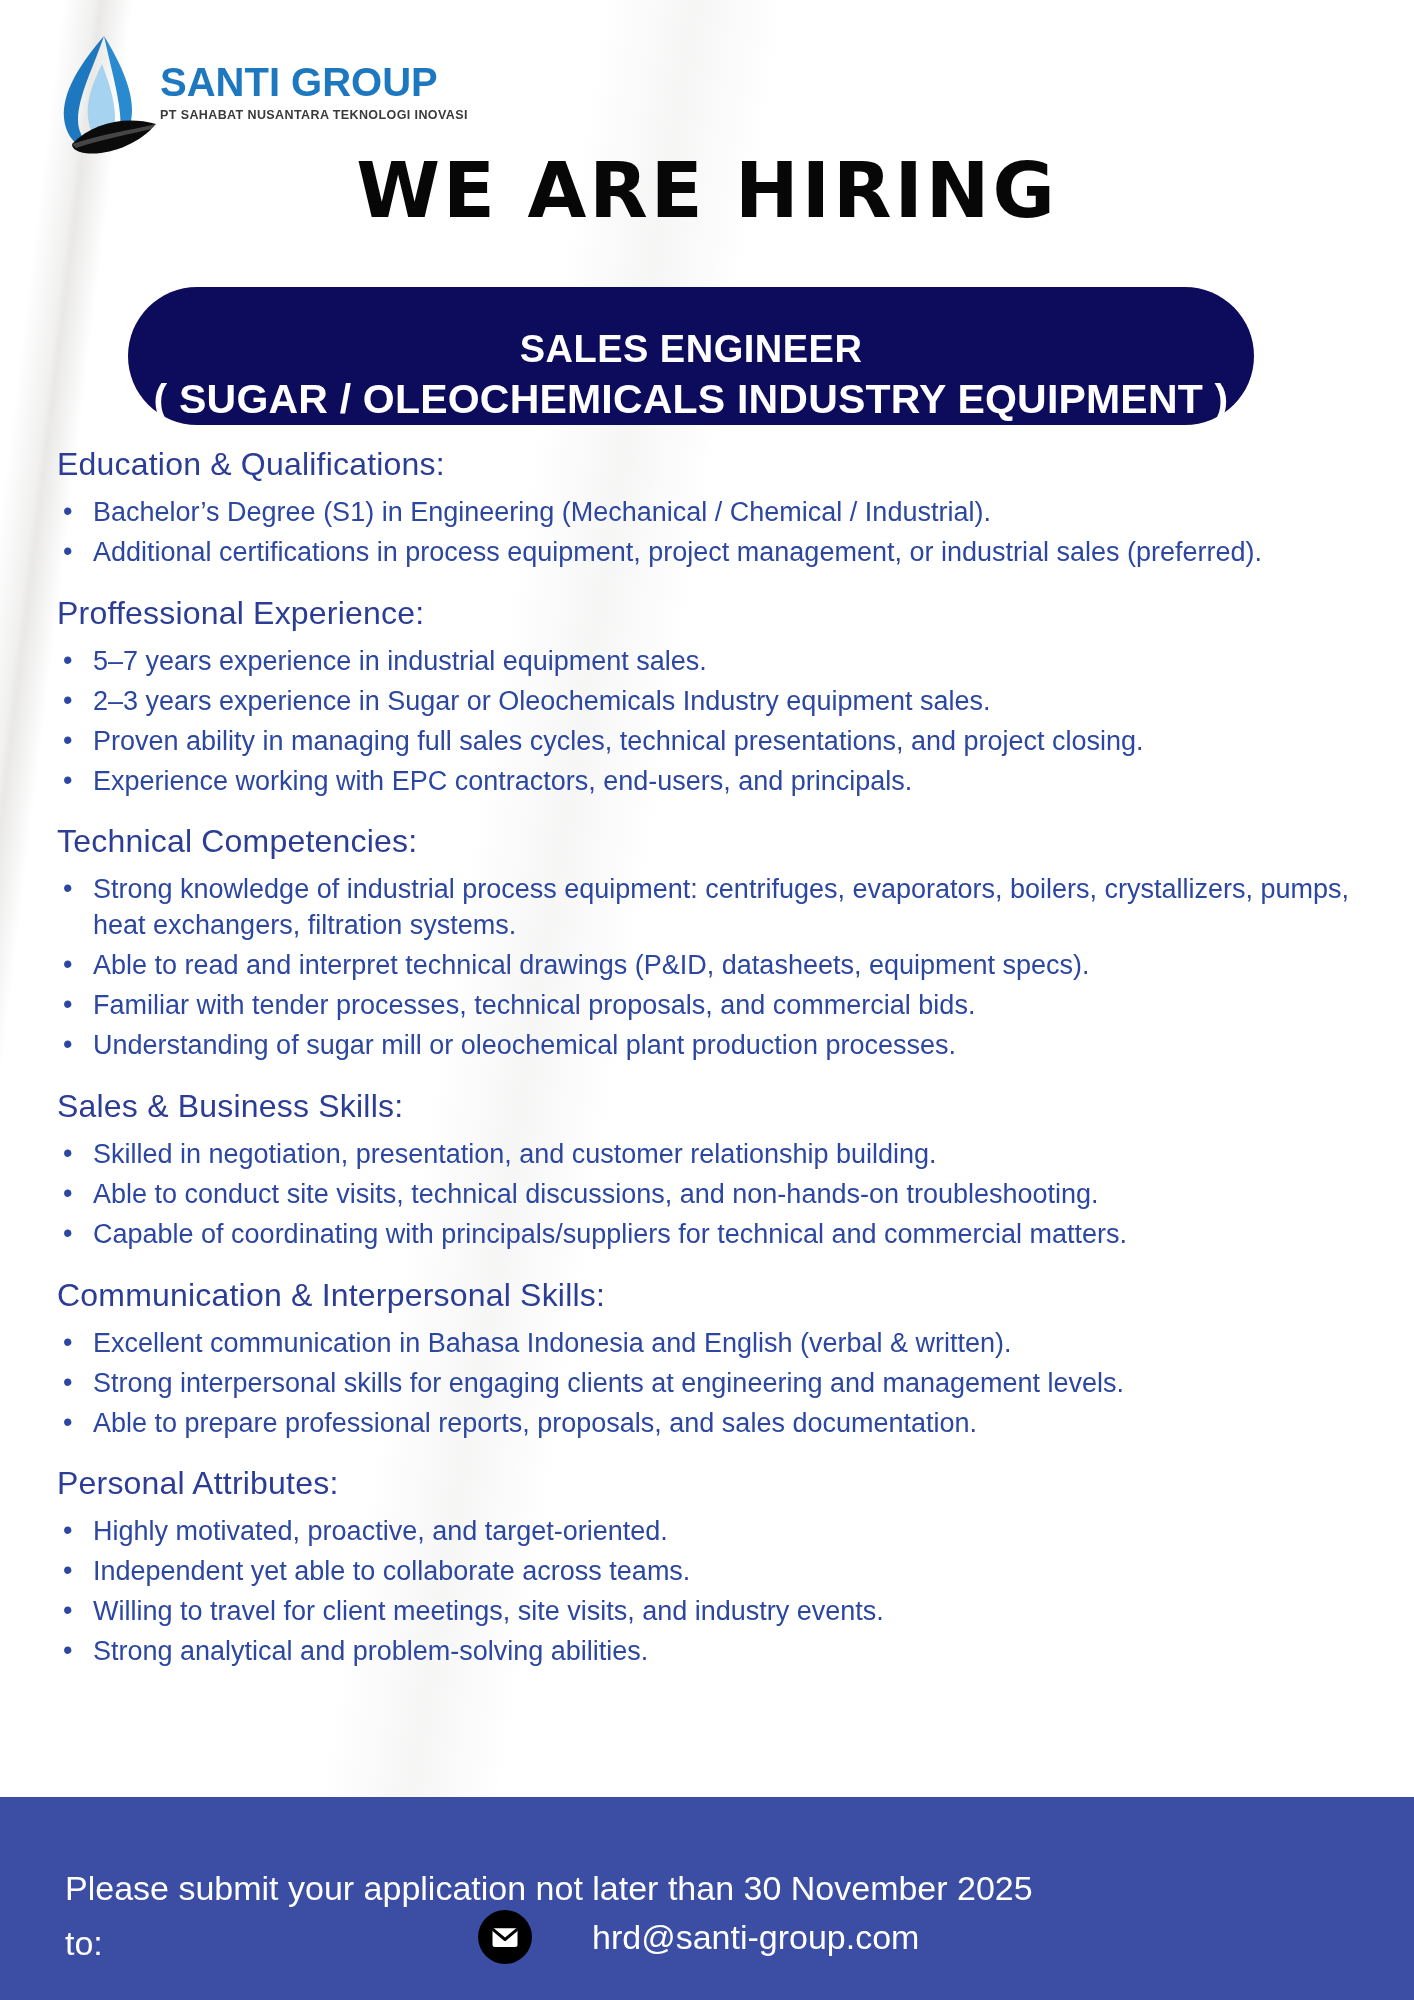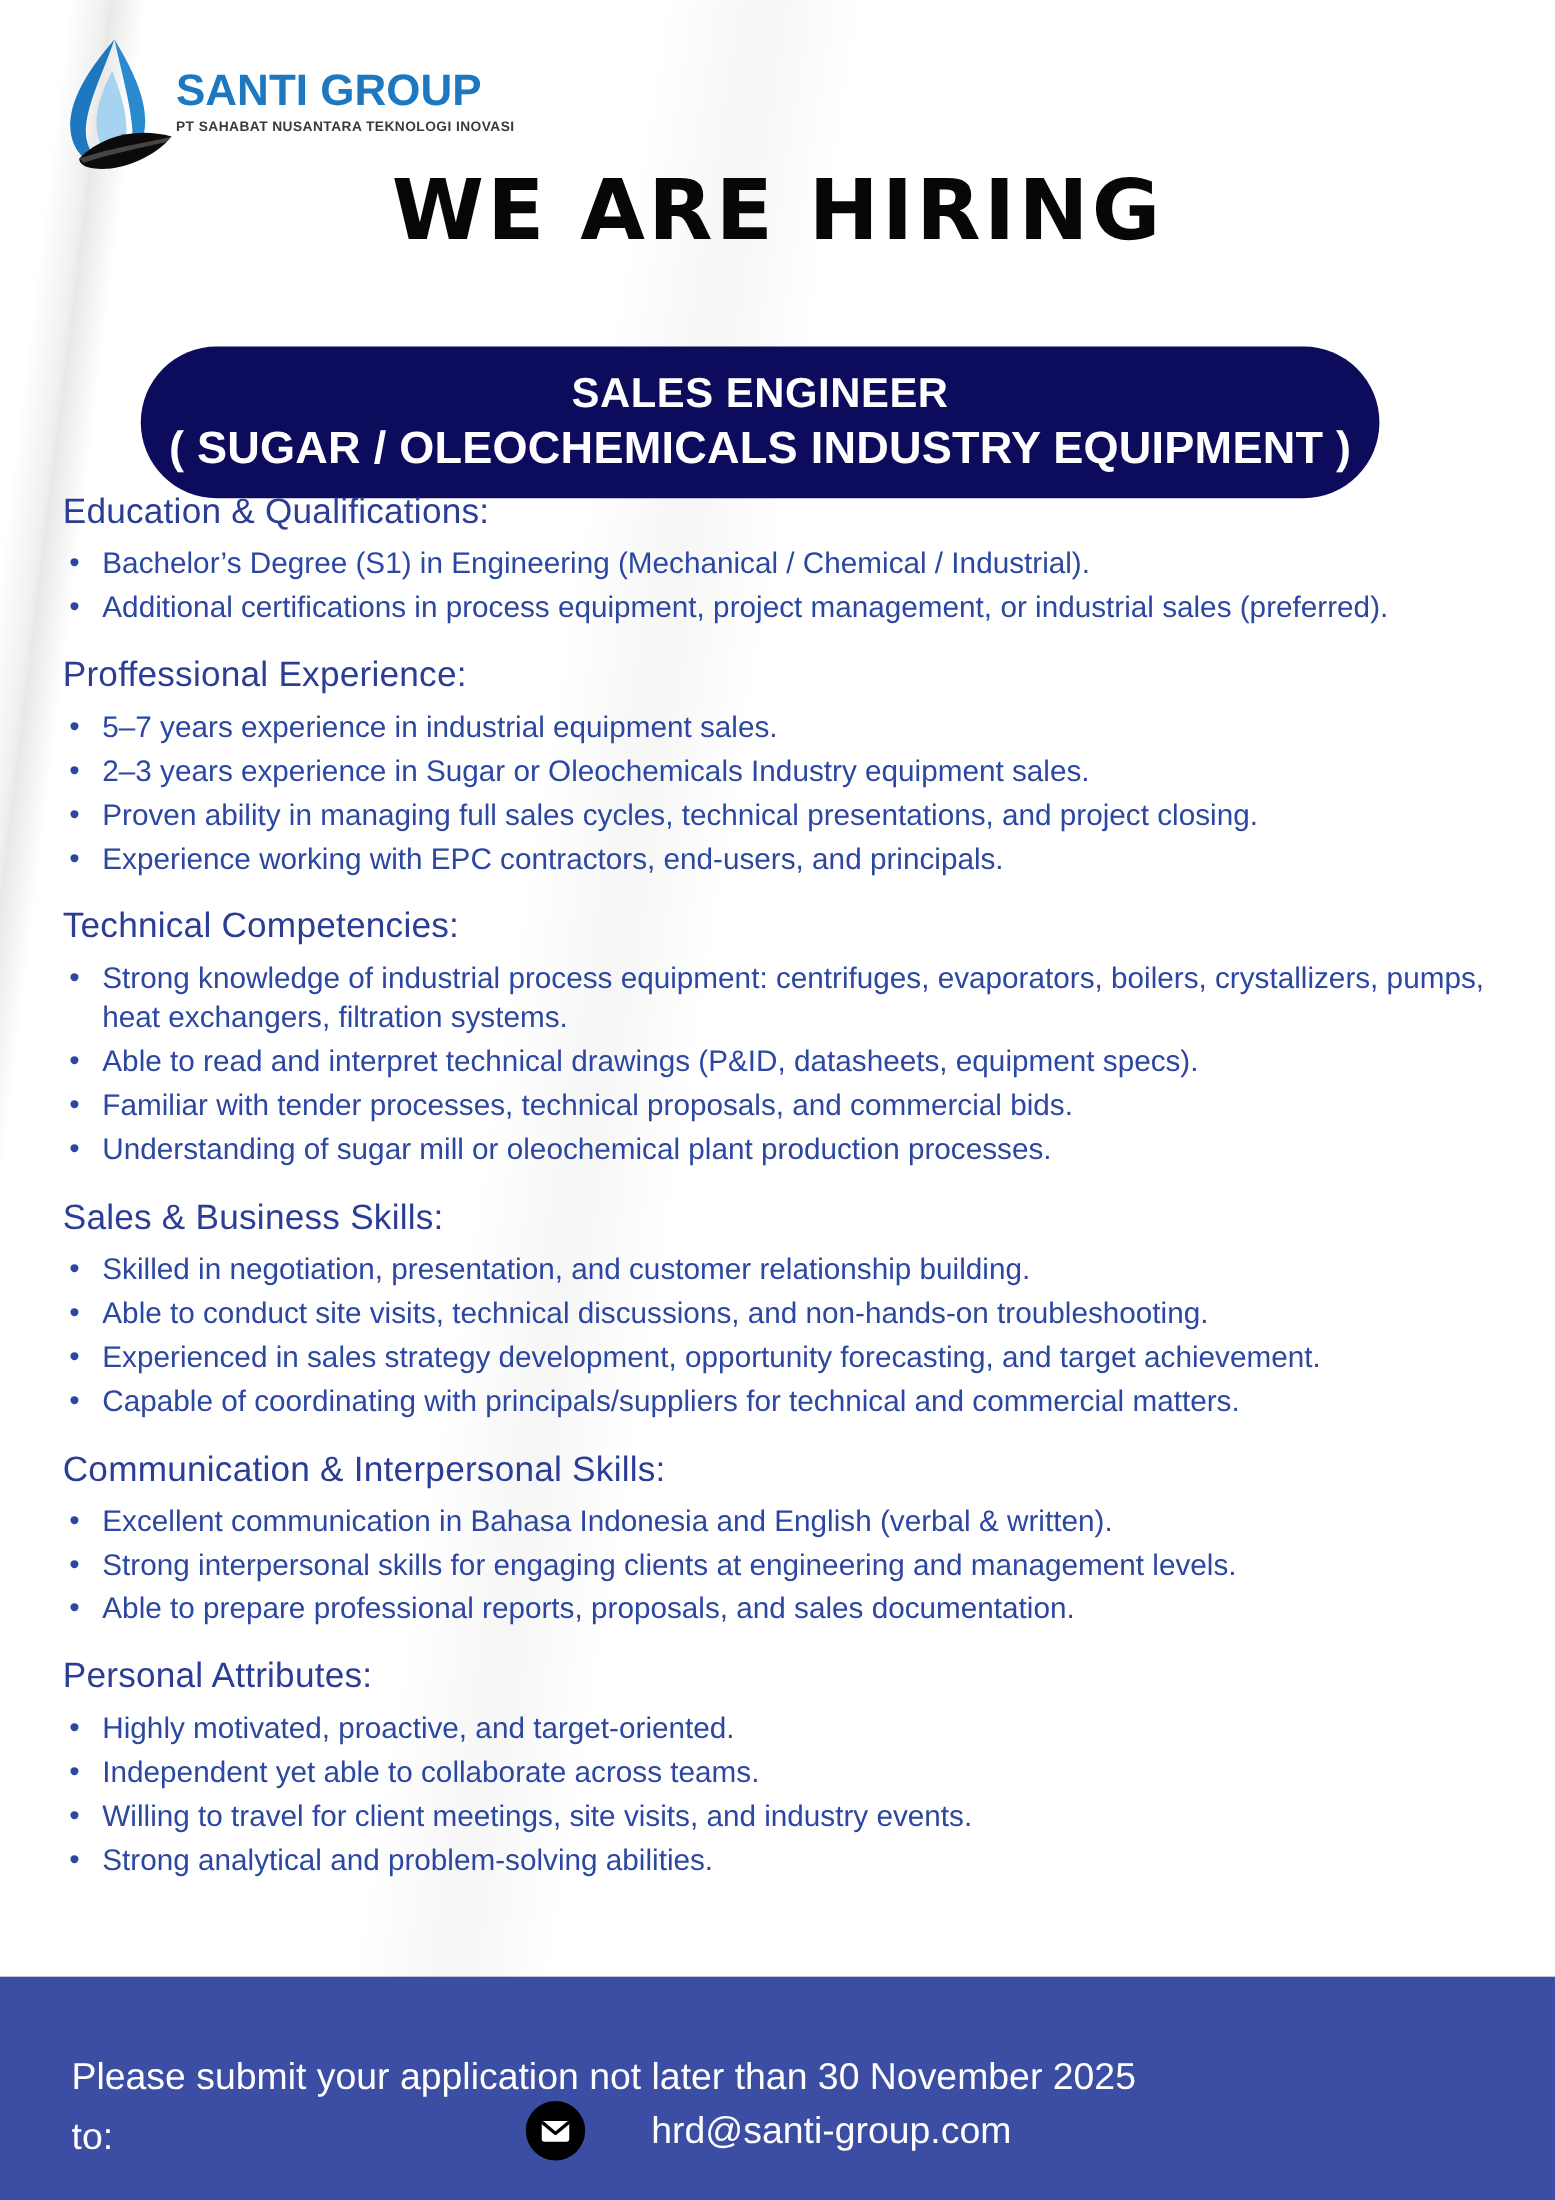--- a/index.html
+++ b/index.html
@@ -43,22 +43,22 @@
     text-align:center;
     font-family:"DejaVu Sans", sans-serif;
     font-size:76px; font-weight:800; letter-spacing:3px;
     color:#070707;
   }
 
   
   .pill{
     position:absolute; left:128px; top:287px; width:1126px; height:138px;
     background:#0d0b5c; border-radius:70px;
-    display:flex; flex-direction:column; justify-content:center; align-items:center;
-    color:#ffffff; text-align:center;margin-top:28px;
+    display:flex; flex-direction:column; justify-content:flex-end; align-items:center;
+    color:#ffffff; text-align:center;
   }
   .pill-title{font-size:38px; font-weight:700; letter-spacing:0.5px; line-height:1.25;}
   .pill-sub{font-size:41px; font-weight:700; letter-spacing:0.2px; line-height:1.25;}
 
   
   .content{
     position:absolute; left:57px; top:446px; width:1308px;
     color:#2c47a1;
   }
   .section{margin:0;}
@@ -148,21 +148,20 @@
           <li>Able to read and interpret technical drawings (P&amp;ID, datasheets, equipment specs).</li>
           <li>Familiar with tender processes, technical proposals, and commercial bids.</li>
           <li>Understanding of sugar mill or oleochemical plant production processes.</li>
         </ul>
       </div>
       <div class="section">
         <h2>Sales &amp; Business Skills:</h2>
         <ul>
           <li>Skilled in negotiation, presentation, and customer relationship building.</li>
           <li>Able to conduct site visits, technical discussions, and non-hands-on troubleshooting.</li>
-          <li>Experienced in sales strategy development, opportunity forecasting, and target achievement.</li>
           <li>Capable of coordinating with principals/suppliers for technical and commercial matters.</li>
         </ul>
       </div>
       <div class="section">
         <h2>Communication &amp; Interpersonal Skills:</h2>
         <ul>
           <li>Excellent communication in Bahasa Indonesia and English (verbal &amp; written).</li>
           <li>Strong interpersonal skills for engaging clients at engineering and management levels.</li>
           <li>Able to prepare professional reports, proposals, and sales documentation.</li>
         </ul>

